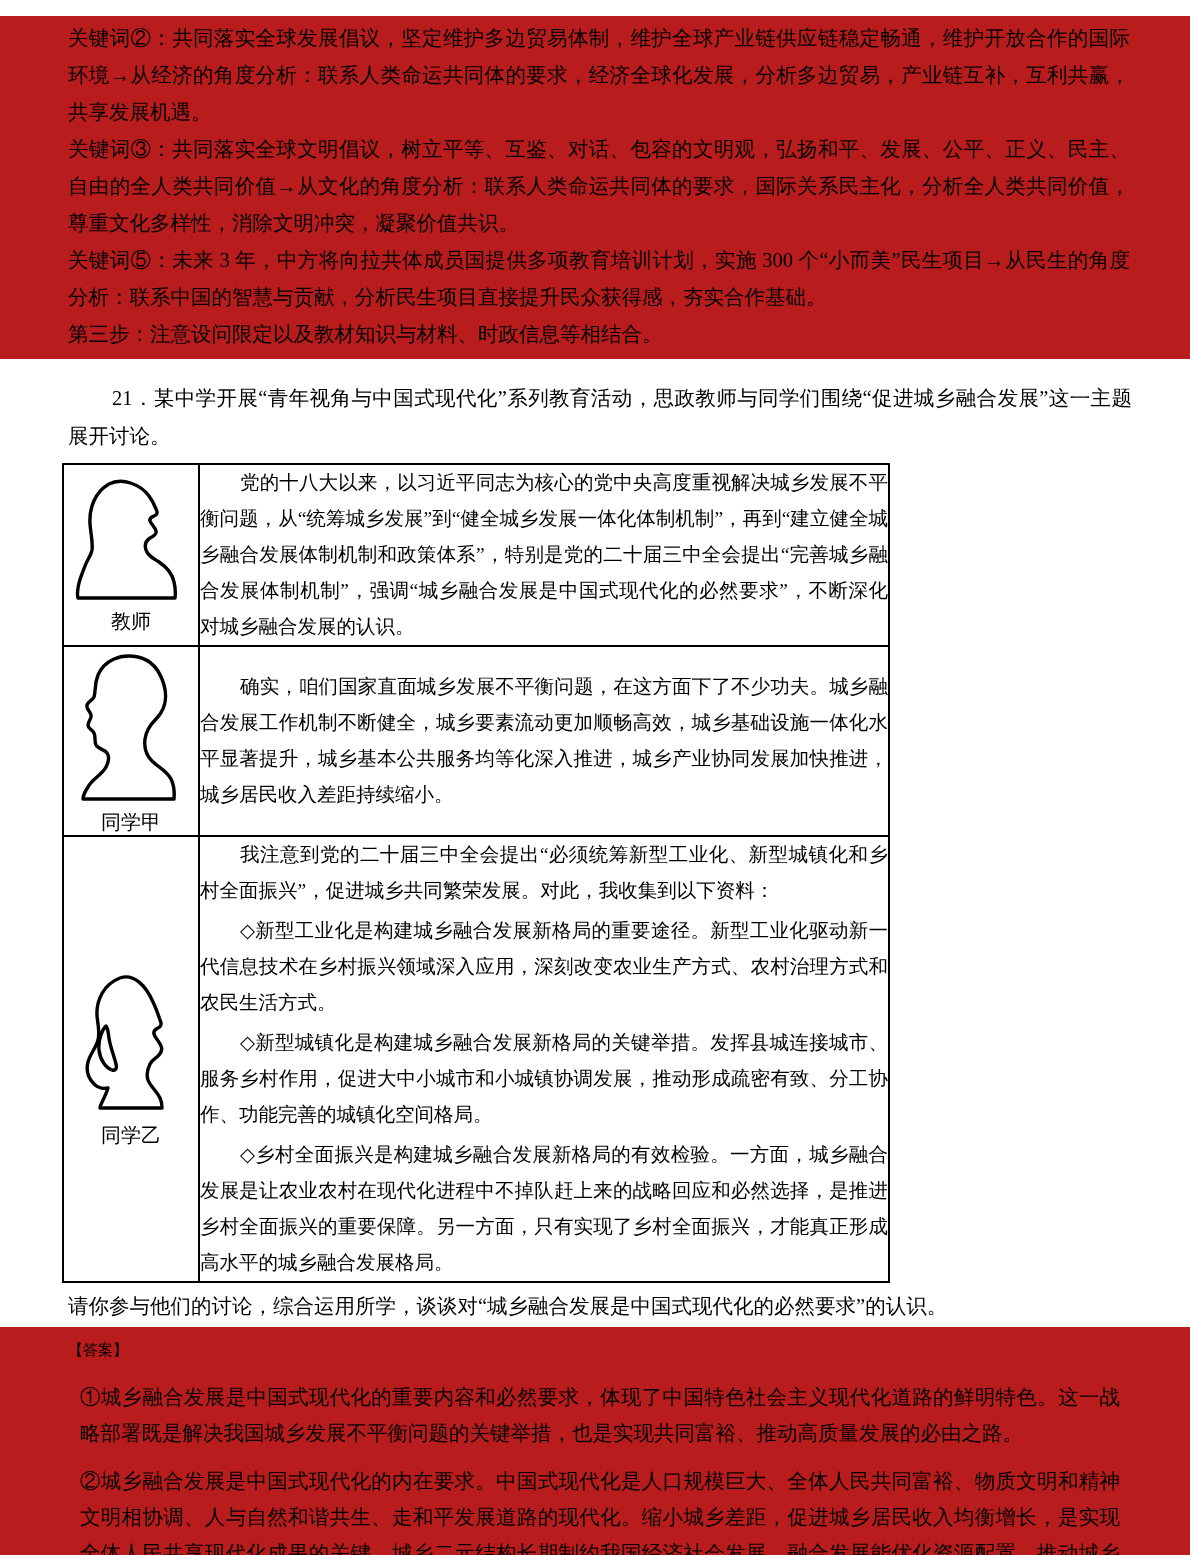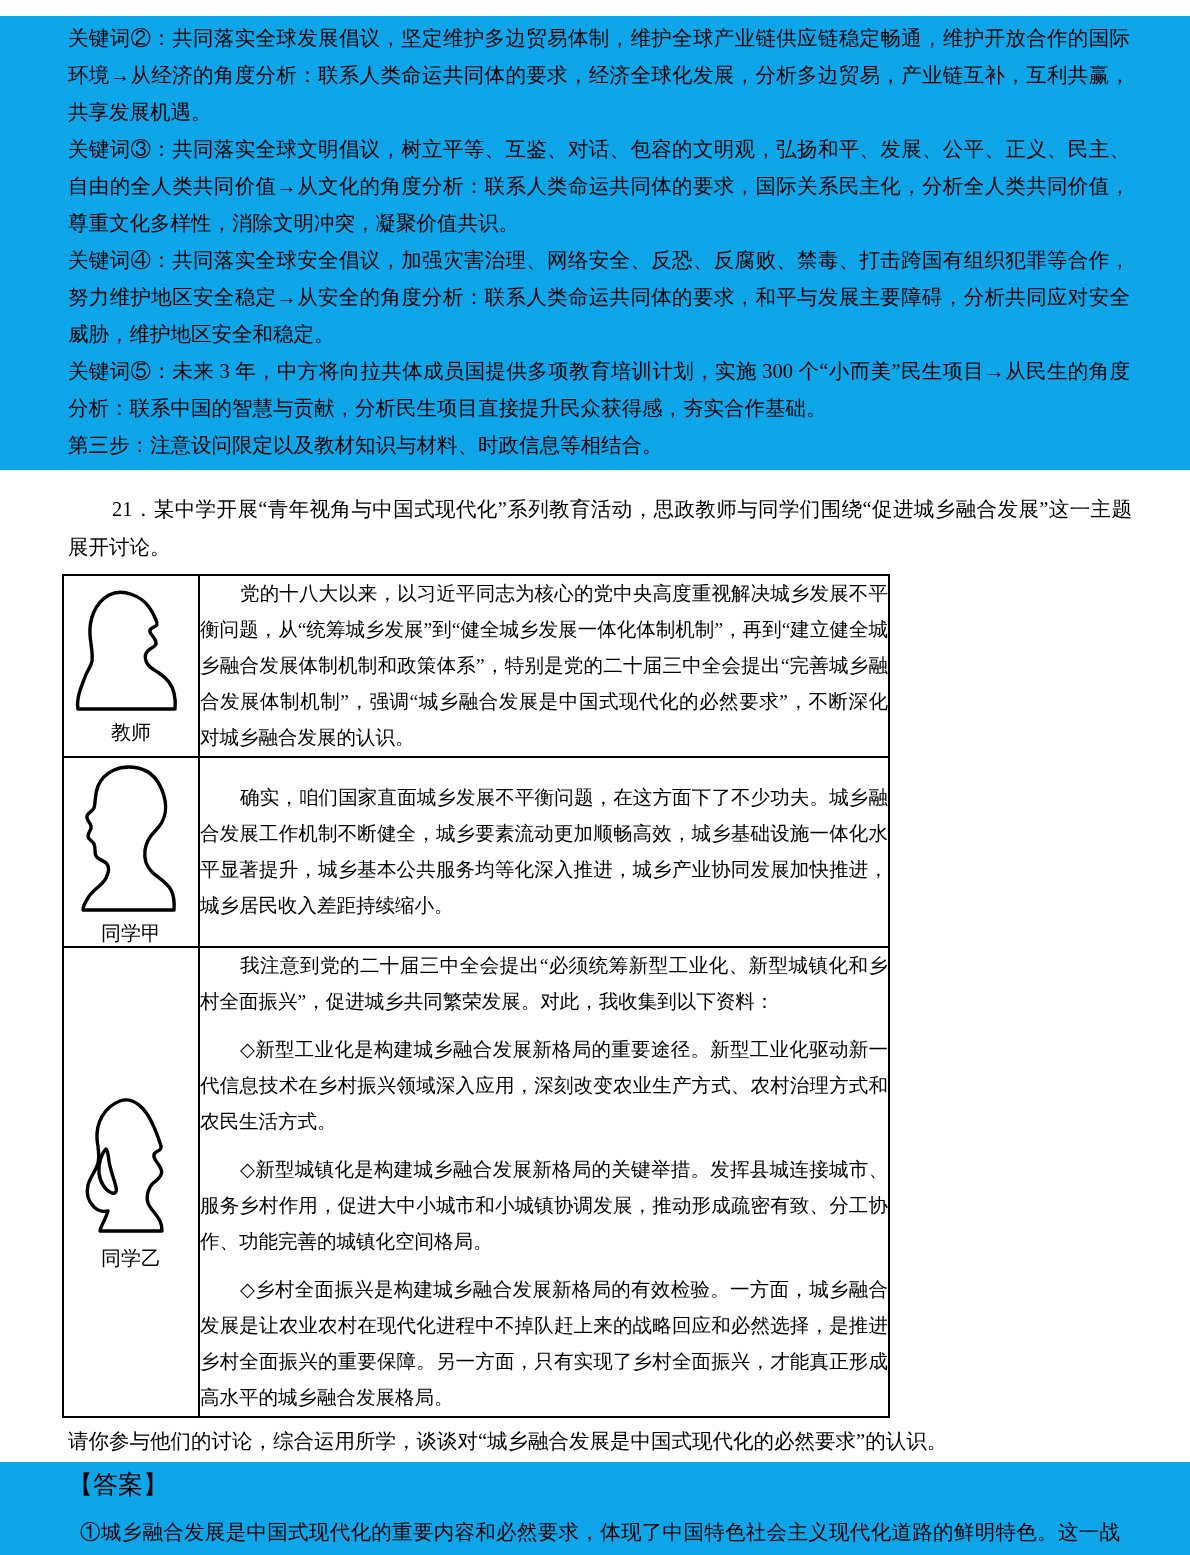--- a/index.html
+++ b/index.html
@@ -18,21 +18,21 @@
   .page {
     width: 1190px;
     height: 1555px;
     position: relative;
     box-sizing: border-box;
     padding: 0;
   }
 
   
   .shaded {
-    background: #0ea5e9;
+    background: #b91c1c;
     padding: 4px 0 6px 0;
   }
   .shaded.top { margin-top: 16px; }
 
   .para {
     font-size: 20.5px;
     line-height: 37px;
     margin: 0;
     padding: 0 60px 0 68px;
     text-align: justify;
@@ -89,35 +89,35 @@
   .speech {
     font-size: 19.5px;
     line-height: 36px;
     margin: 0;
     text-align: justify;
     text-justify: inter-ideograph;
     text-indent: 40px;
     font-family: "Liberation Serif", "DejaVu Serif", serif;
     border-radius: 26px;
   }
-  .speech + .speech { margin-top: 12px; }
+  .speech + .speech { margin-top: 4px; }
 
   
   .ask {
     font-size: 20.5px;
     line-height: 38px;
     margin: 0;
     padding: 4px 86px 2px 68px;
     text-align: justify;
     text-justify: inter-ideograph;
   }
 
   
   .answer-title {
-    font-size: 25px;
+    font-size: 15px;
     line-height: 34px;
     margin: 0;
     padding: 2px 58px 0 68px;
     font-weight: normal;
   }
   .ans-para {
     font-size: 20.5px;
     line-height: 36px;
     margin: 12px;
     padding: 0 58px 0 68px;
@@ -127,21 +127,20 @@
   svg { display: block; }
 </style>
 </head>
 <body>
 
 <div class="page">
 
   <div class="shaded top">
     <p class="para">关键词②：共同落实全球发展倡议，坚定维护多边贸易体制，维护全球产业链供应链稳定畅通，维护开放合作的国际环境→从经济的角度分析：联系人类命运共同体的要求，经济全球化发展，分析多边贸易，产业链互补，互利共赢，共享发展机遇。</p>
     <p class="para">关键词③：共同落实全球文明倡议，树立平等、互鉴、对话、包容的文明观，弘扬和平、发展、公平、正义、民主、自由的全人类共同价值→从文化的角度分析：联系人类命运共同体的要求，国际关系民主化，分析全人类共同价值，尊重文化多样性，消除文明冲突，凝聚价值共识。</p>
-    <p class="para">关键词④：共同落实全球安全倡议，加强灾害治理、网络安全、反恐、反腐败、禁毒、打击跨国有组织犯罪等合作，努力维护地区安全稳定→从安全的角度分析：联系人类命运共同体的要求，和平与发展主要障碍，分析共同应对安全威胁，维护地区安全和稳定。</p>
     <p class="para">关键词⑤：未来 3 年，中方将向拉共体成员国提供多项教育培训计划，实施 300 个“小而美”民生项目→从民生的角度分析：联系中国的智慧与贡献，分析民生项目直接提升民众获得感，夯实合作基础。</p>
     <p class="para">第三步：注意设问限定以及教材知识与材料、时政信息等相结合。</p>
   </div>
 
   <div class="stem-wrap">
     <p class="stem">21．某中学开展“青年视角与中国式现代化”系列教育活动，思政教师与同学们围绕“促进城乡融合发展”这一主题展开讨论。</p>
   </div>
 
   <table class="dlg-table">
     <tbody>

